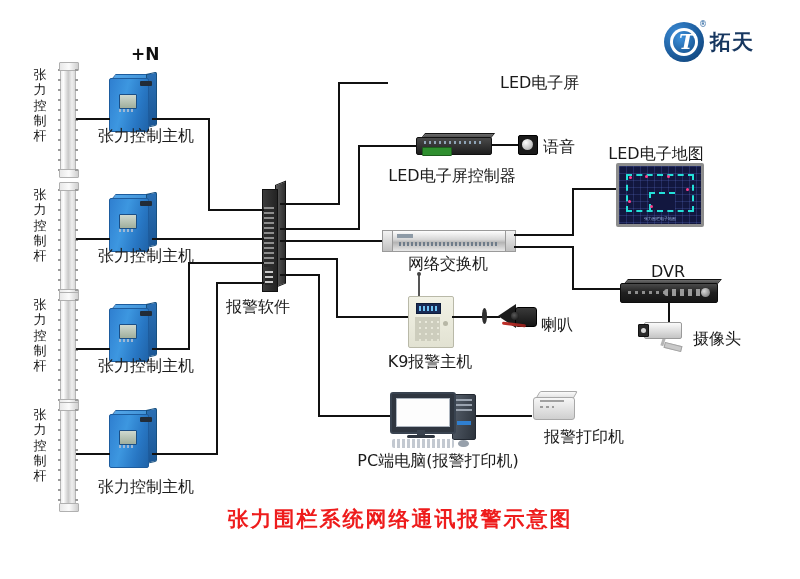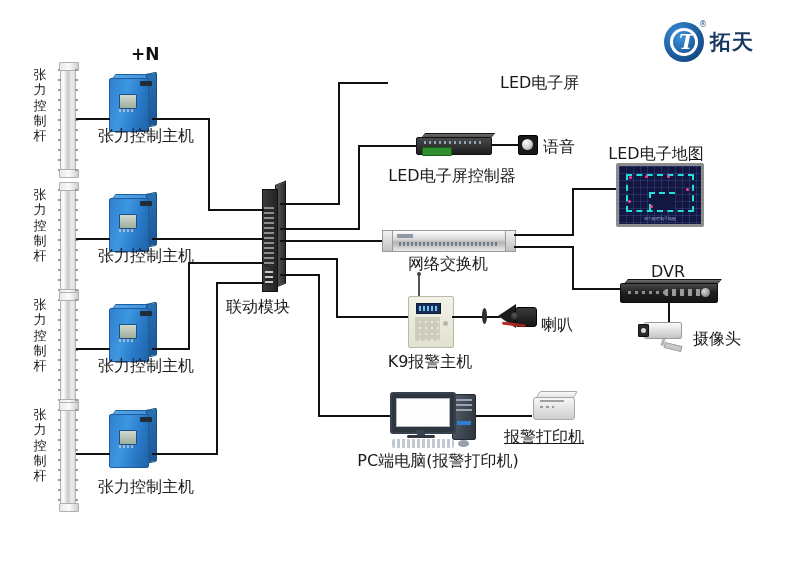--- a/index.html
+++ b/index.html
@@ -274,21 +274,21 @@
   <div class="wire wh" style="left:152px;top:453px;width:66px;"></div>
   <div class="wire wv" style="left:216px;top:282px;height:173px;"></div>
   <div class="wire wh" style="left:216px;top:282px;width:22px;"></div>
 
   <div class="switch" style="left:262px;top:185px;">
     <div class="sw-side"></div>
       <div class="sw-face"></div>
       <div class="ports"></div>
       <div class="leds"></div>
   </div>
-  <div class="lbl ctr" style="left:258px;top:298px;">联动模块</div>
+  <div class="lbl ctr" style="left:258px;top:298px;">报警软件</div>
 
   <div class="wire wh" style="left:238px;top:209px;width:26px;"></div>
   <div class="wire wh" style="left:238px;top:238px;width:26px;"></div>
   <div class="wire wh" style="left:238px;top:262px;width:26px;"></div>
   <div class="wire wh" style="left:238px;top:282px;width:26px;"></div>
 
   <div class="wire wh" style="left:280px;top:203px;width:60px;"></div>
   <div class="wire wv" style="left:338px;top:82px;height:123px;"></div>
   <div class="wire wh" style="left:338px;top:82px;width:50px;"></div>
 
@@ -402,16 +402,17 @@
   </div>
   <div class="lbl ctr" style="left:438px;top:452px;">PC端电脑(报警打印机)</div>
 
   <div class="wire wh" style="left:476px;top:415px;width:56px;"></div>
   <div class="printer" style="left:533px;top:390px;">
     <div class="ptop"></div>
       <div class="pbody"></div>
       <div class="slot"></div>
       <div class="btn"></div>
   </div>
-  <div class="lbl ctr" style="left:544px;top:428px;text-decoration:underline;">报警打印机</div>
-
+  <div class="lbl ctr" style="left:584px;top:428px;">报警打印机</div>
+
+  <div class="title" style="top:505px;">张力围栏系统网络通讯报警示意图</div>
 
 </div>
 
 </body></html>

